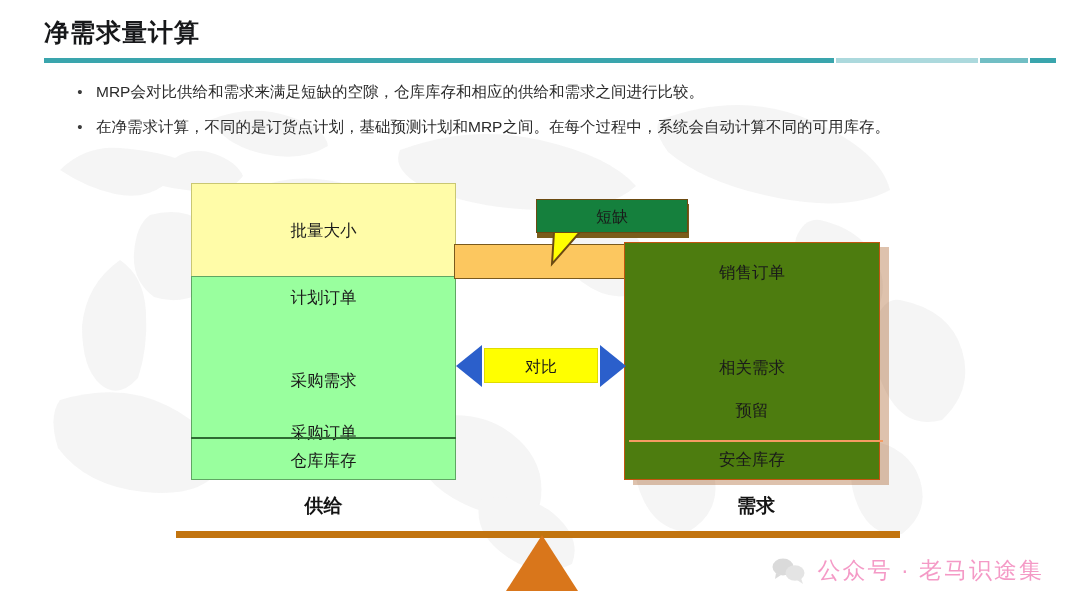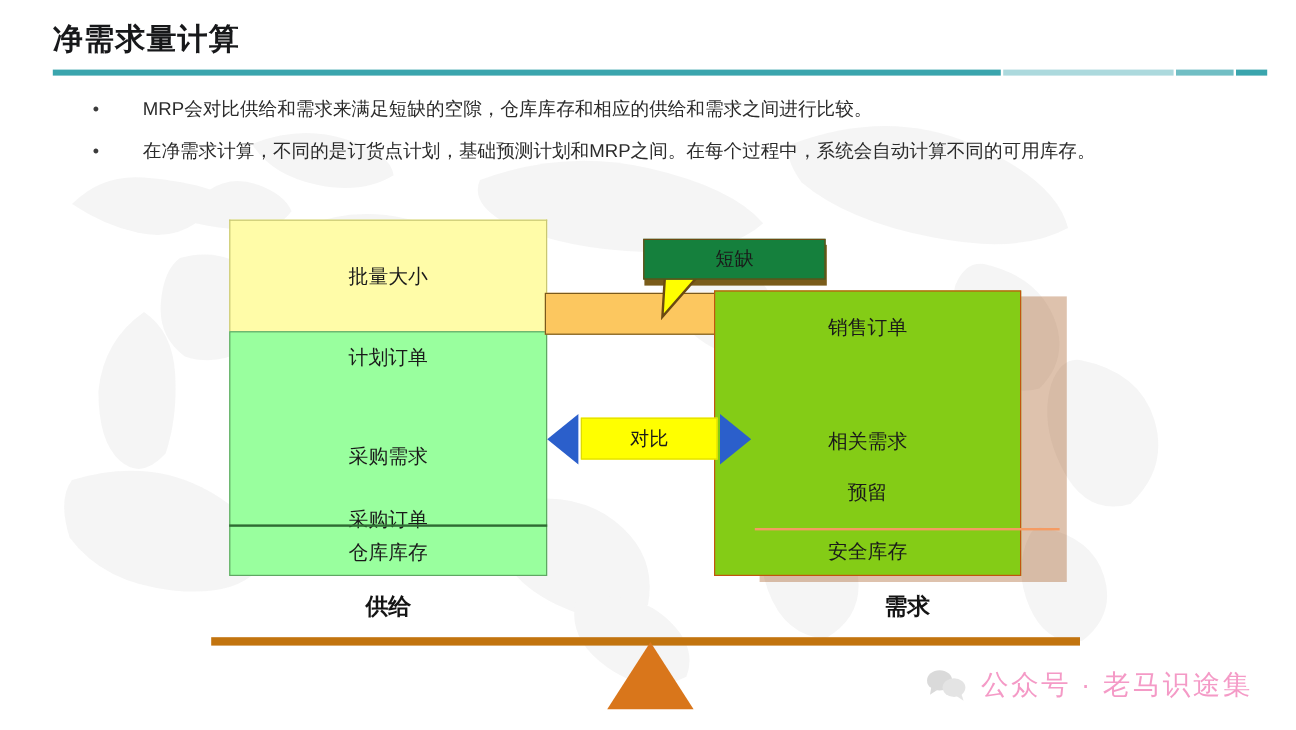--- a/index.html
+++ b/index.html
@@ -16,21 +16,21 @@
     position:absolute;left:44px;top:16px;z-index:5;
     font-size:25px;font-weight:bold;color:#17181a;letter-spacing:1px;
     white-space:nowrap;
   }
   #divider{position:absolute;left:44px;top:58px;width:1012px;height:5px;z-index:5;}
   #divider .seg{position:absolute;top:0;height:5px;background:#3aa5ad;}
   
   #bullets{position:absolute;left:64px;top:80px;width:1000px;z-index:5;}
   .bullet{display:flex;align-items:flex-start;margin-bottom:11px;}
   .bullet .dot{width:32px;flex:none;color:#3b3b3b;font-size:15px;line-height:24px;text-align:center;}
-  .bullet .txt{font-size:15.5px;line-height:24px;color:#2b2b2b;white-space:nowrap;margin-left:23px;}
+  .bullet .txt{font-size:15.5px;line-height:24px;color:#2b2b2b;white-space:nowrap;}
   
   #diagram{position:absolute;left:0;top:0;width:1080px;height:608px;z-index:4;}
   .box{position:absolute;box-sizing:border-box;}
   .rowlabel{
     position:absolute;width:100%;text-align:center;
     font-size:16.5px;color:#1a1a1a;white-space:nowrap;
   }
   
   #lot-box{left:191px;top:183px;width:265px;height:93px;background:#FFFCA8;
            border:1px solid #C9C773;border-bottom:none;}
@@ -41,21 +41,21 @@
   #gap-bar{left:454px;top:244px;width:175px;height:35px;background:#FCC75F;
            border:1px solid #7a5a1d;}
   
   #callout{left:500px;top:199px;width:152px;height:34px;background:#15803d;
            border:1px solid #6b4a12;margin-left:36px;}
   #callout-label{position:absolute;left:0;top:0;width:100%;height:34px;line-height:34px;
                  text-align:center;font-size:16px;color:#1a1a1a;}
   #callout-shadow{position:absolute;left:537px;top:204px;width:152px;height:34px;
                   background:#7a5c1a;z-index:-1;}
   
-  #demand-box{left:595px;top:242px;width:256px;height:238px;background:#84cc16;
+  #demand-box{left:624px;top:242px;width:256px;height:238px;background:#4d7c0f;
               border:1px solid #C2550F;}
   #demand-sep{position:absolute;left:629px;top:440px;width:254px;height:2px;
               background:#f59b63;}
   #demand-shadow{position:absolute;left:633px;top:247px;width:256px;height:238px;
                  background:rgba(160,80,20,.35);z-index:-1;}
   .demand-label{color:#1a1a1a;}
   
   #compare-box{left:484px;top:348px;width:114px;height:35px;background:#FFFF00;
                border:1px solid #e0dc00;}
   #compare-label{position:absolute;left:0;top:0;width:100%;height:35px;line-height:35px;

